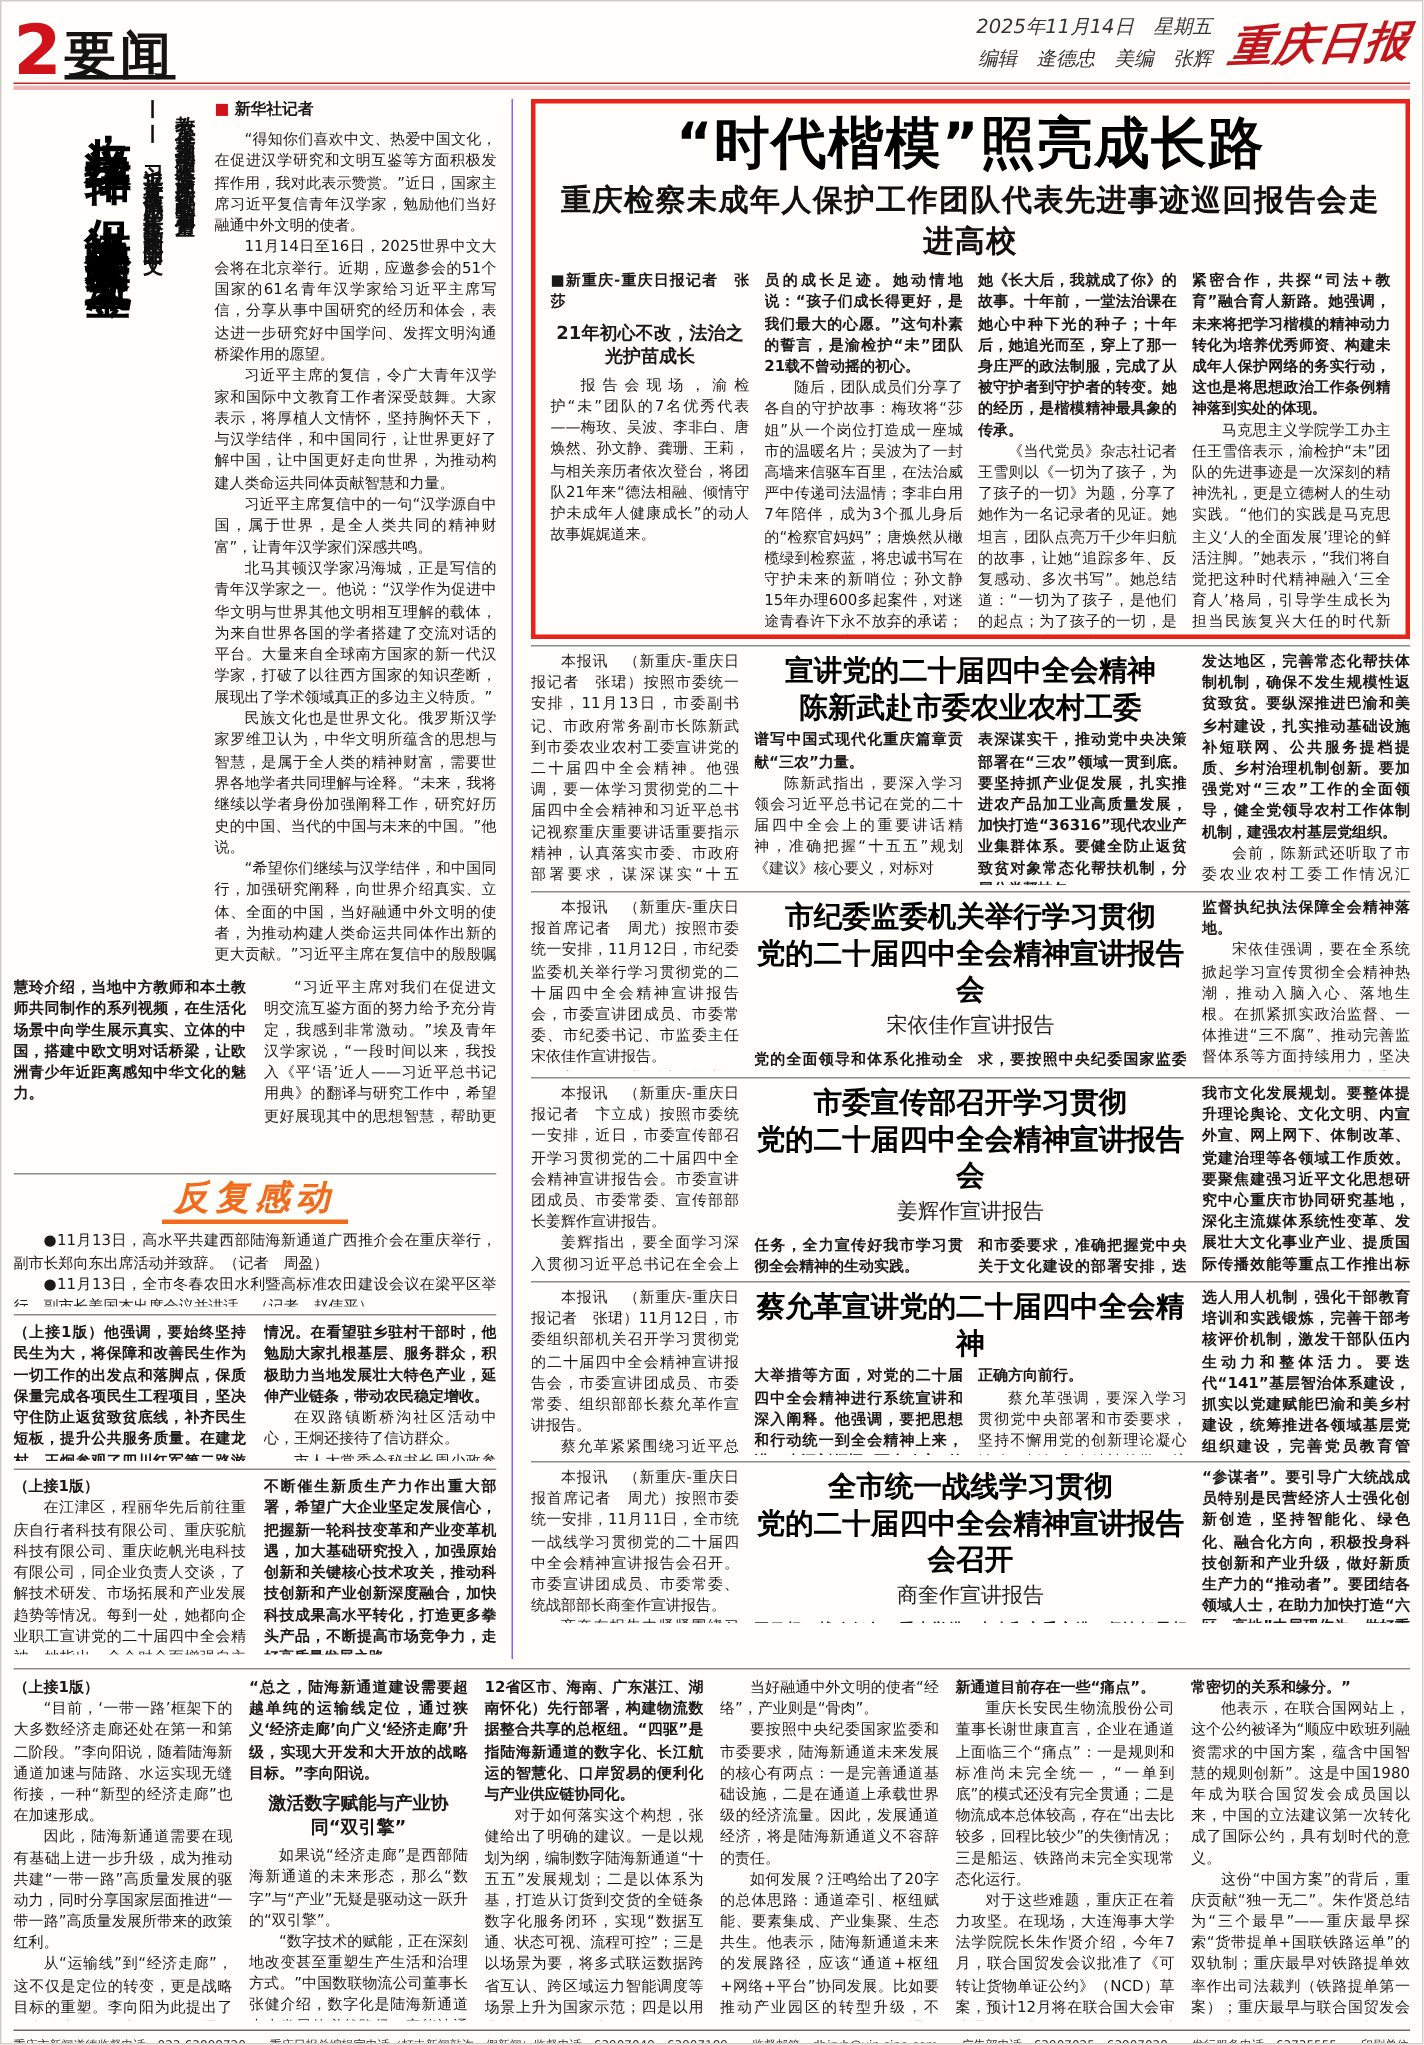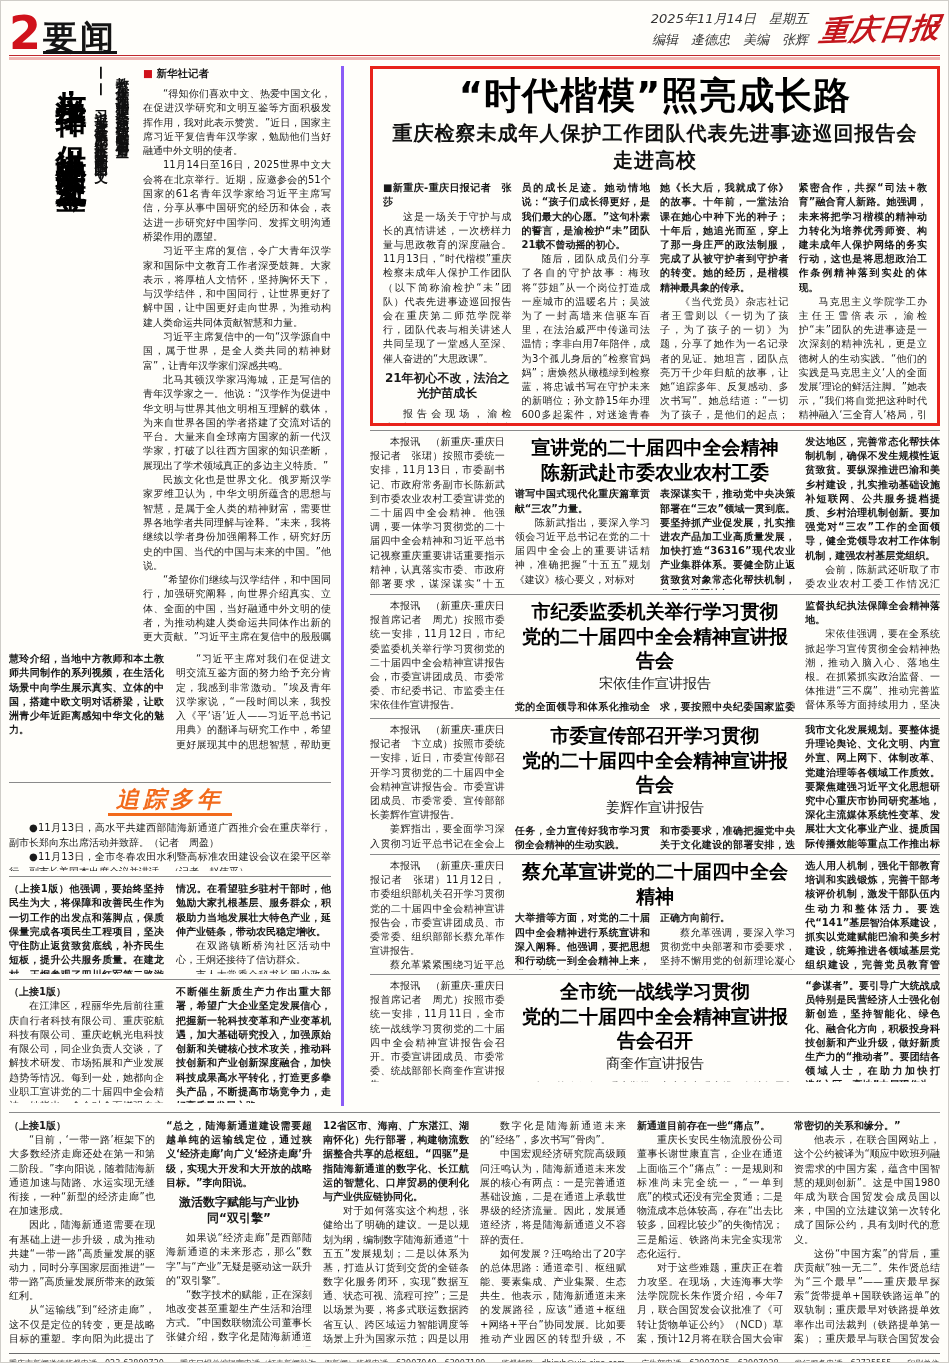--- a/index.html
+++ b/index.html
@@ -13,21 +13,21 @@
   .head-right {display:flex; align-items:center; gap:12px; padding-bottom:2px;}
   .dates {text-align:right; font-size:13px; color:#333; line-height:1.6;font-style:italic;}
   .masthead {color:#c3161c; font-size:29px; font-weight:bold; font-style:italic;
              font-family:"DejaVu Serif","Liberation Serif",serif; transform:skewX(-10deg) rotate(-2deg);
              letter-spacing:1px; white-space:nowrap;}
   .rule-a {height:1px; background:#c0272d; margin-top:2px;}
   .rule-b {height:3px; background:#f0b5b2; margin-top:1px;}
   
   .main {display:flex; gap:10px; margin-top:6px; height:1040px; overflow:hidden;}
   .left-stack {width:322px; overflow:hidden;}
-  .right-stack {flex:1; border-left:3px solid #8b5cf6; padding-left:26px; overflow:hidden;}
+  .right-stack {flex:1; border-left:1px solid #8b5cf6; padding-left:12px; overflow:hidden;}
   .para {margin:0; text-indent:2em;}
   .para.noind {text-indent:0;font-weight:bold;}
   .col-subhead {font-weight:bold; font-size:12px; text-align:center; margin:5px 0; line-height:1.3; text-indent:0;}
   
   .hx {height:712px; overflow:hidden;}
   .hx-top {display:flex; gap:8px; height:578px; overflow:hidden;}
   .vert-wrap {writing-mode:vertical-rl; height:100%; width:126px; overflow:hidden;}
   .vert-sub {font-size:13.5px; font-weight:bold; color:#101010; letter-spacing:3px; margin:0 3px; line-height:1.35;}
   .vert-title {font-size:31px; font-weight:bold; color:#000; letter-spacing:4px; margin:0 2px; line-height:1.2;}
   .hx-body {flex:1; font-size:10px; line-height:1.43; text-align:justify; overflow:hidden; color:#1a1a1a;}
@@ -118,21 +118,21 @@
         <div class="hx-bottom">
           <div>
               <p class="para noind">慧玲介绍，当地中方教师和本土教师共同制作的系列视频，在生活化场景中向学生展示真实、立体的中国，搭建中欧文明对话桥梁，让欧洲青少年近距离感知中华文化的魅力。</p>
               <p class="para">“习近平主席对我们在促进文明交流互鉴方面的努力给予充分肯定，我感到非常激动。”埃及青年汉学家说，“一段时间以来，我投入《平‘语’近人——习近平总书记用典》的翻译与研究工作中，希望更好展现其中的思想智慧，帮助更多读者认识并理解中国文化的独特魅力。”</p>
             </div>
 
         </div>
       </div>
 
       <div class="briefs">
-        <div class="briefs-logo">追踪多年</div>
+        <div class="briefs-logo">反复感动</div>
         <div class="briefs-body">
             <p class="para">●11月13日，高水平共建西部陆海新通道广西推介会在重庆举行，副市长郑向东出席活动并致辞。（记者　周盈）</p>
             <p class="para">●11月13日，全市冬春农田水利暨高标准农田建设会议在梁平区举行，副市长姜国杰出席会议并讲话。（记者　赵伟平）</p>
           </div>
       </div>
 
       <div class="cont cont1">
         <div class="c-col">
             <p class="para noind">（上接1版）他强调，要始终坚持民生为大，将保障和改善民生作为一切工作的出发点和落脚点，保质保量完成各项民生工程项目，坚决守住防止返贫致贫底线，补齐民生短板，提升公共服务质量。在建龙村，王炯参观了四川红军第二路游击队印记馆，详细了解当地产业发展和农民增收有关</p>
           </div>
@@ -155,21 +155,20 @@
     </div>
 
     <div class="right-stack">
 
       <div class="featured">
         <div class="f-title">“时代楷模”照亮成长路</div>
         <div class="f-sub">重庆检察未成年人保护工作团队代表先进事迹巡回报告会走进高校</div>
         <div class="f-cols">
           <div class="f-col">
               <p class="para noind">■新重庆-重庆日报记者　张莎</p>
-              <p class="para">这是一场关于守护与成长的真情讲述，一次榜样力量与思政教育的深度融合。11月13日，“时代楷模”重庆检察未成年人保护工作团队（以下简称渝检护“未”团队）代表先进事迹巡回报告会在重庆第二师范学院举行，团队代表与相关讲述人共同呈现了一堂感人至深、催人奋进的“大思政课”。</p>
               <div class="col-subhead">21年初心不改，法治之光护苗成长</div>
               <p class="para">报告会现场，渝检护“未”团队的7名优秀代表——梅玫、吴波、李非白、唐焕然、孙文静、龚珊、王莉，与相关亲历者依次登台，将团队21年来“德法相融、倾情守护未成年人健康成长”的动人故事娓娓道来。</p>
             </div>
           <div class="f-col">
               <p class="para noind">员的成长足迹。她动情地说：“孩子们成长得更好，是我们最大的心愿。”这句朴素的誓言，是渝检护“未”团队21载不曾动摇的初心。</p>
               <p class="para">随后，团队成员们分享了各自的守护故事：梅玫将“莎姐”从一个岗位打造成一座城市的温暖名片；吴波为了一封高墙来信驱车百里，在法治威严中传递司法温情；李非白用7年陪伴，成为3个孤儿身后的“检察官妈妈”；唐焕然从橄榄绿到检察蓝，将忠诚书写在守护未来的新哨位；孙文静15年办理600多起案件，对迷途青春许下永不放弃的承诺；龚珊推动建立全国首个省级教职员工入职查询平台，构筑制度“防护林”；王莉则坚持“零容忍”打击犯罪，并以数智赋能预警成长风险。他们的故事，是法治与温情交织的生动实践。</p>
             </div>
           <div class="f-col">
               <p class="para noind">她《长大后，我就成了你》的故事。十年前，一堂法治课在她心中种下光的种子；十年后，她追光而至，穿上了那一身庄严的政法制服，完成了从被守护者到守护者的转变。她的经历，是楷模精神最具象的传承。</p>
               <p class="para">《当代党员》杂志社记者王雪则以《一切为了孩子，为了孩子的一切》为题，分享了她作为一名记录者的见证。她坦言，团队点亮万千少年归航的故事，让她“追踪多年、反复感动、多次书写”。她总结道：“一切为了孩子，是他们的起点；为了孩子的一切，是他们的远方。”这句话，精准勾勒出这支团队不变的使命与追求。</p>
@@ -310,22 +309,22 @@
         <p class="para noind">“总之，陆海新通道建设需要超越单纯的运输线定位，通过狭义‘经济走廊’向广义‘经济走廊’升级，实现大开发和大开放的战略目标。”李向阳说。</p>
         <div class="col-subhead">激活数字赋能与产业协同“双引擎”</div>
         <p class="para">如果说“经济走廊”是西部陆海新通道的未来形态，那么“数字”与“产业”无疑是驱动这一跃升的“双引擎”。</p>
         <p class="para">“数字技术的赋能，正在深刻地改变甚至重塑生产生活和治理方式。”中国数联物流公司董事长张健介绍，数字化是陆海新通道未来发展的必然路径，它能让通道信息更透明，运行更便捷，通关更高效。</p>
       </div>
     <div class="b-col">
         <p class="para noind">12省区市、海南、广东湛江、湖南怀化）先行部署，构建物流数据整合共享的总枢纽。“四驱”是指陆海新通道的数字化、长江航运的智慧化、口岸贸易的便利化与产业供应链协同化。</p>
         <p class="para">对于如何落实这个构想，张健给出了明确的建议。一是以规划为纲，编制数字陆海新通道“十五五”发展规划；二是以体系为基，打造从订货到交货的全链条数字化服务闭环，实现“数据互通、状态可视、流程可控”；三是以场景为要，将多式联运数据跨省互认、跨区域运力智能调度等场景上升为国家示范；四是以用户为本，依托国家政策，构建一个共生共融的开源开放生态。</p>
       </div>
     <div class="b-col">
-        <p class="para">数字化是陆海新通道未来的“经络”，多次书写“骨肉”。</p>
-        <p class="para">中国宏观经济研究院高级顾问汪鸣认为，陆海新通道未来发展的核心有两点：一是完善通道基础设施，二是在通道上承载世界级的经济流量。因此，发展通道经济，将是陆海新通道义不容辞的责任。</p>
+        <p class="para">当好融通中外文明的使者“经络”，产业则是“骨肉”。</p>
+        <p class="para">要按照中央纪委国家监委和市委要求，陆海新通道未来发展的核心有两点：一是完善通道基础设施，二是在通道上承载世界级的经济流量。因此，发展通道经济，将是陆海新通道义不容辞的责任。</p>
         <p class="para">如何发展？汪鸣给出了20字的总体思路：通道牵引、枢纽赋能、要素集成、产业集聚、生态共生。他表示，陆海新通道未来的发展路径，应该“通道+枢纽+网络+平台”协同发展。比如要推动产业园区的转型升级，不是“各干各的”，而是要“依托通道进行紧密合作”，构建互为供求关系的大循环和双循环。</p>
       </div>
     <div class="b-col">
         <p class="para noind">新通道目前存在一些“痛点”。</p>
         <p class="para">重庆长安民生物流股份公司董事长谢世康直言，企业在通道上面临三个“痛点”：一是规则和标准尚未完全统一，“一单到底”的模式还没有完全贯通；二是物流成本总体较高，存在“出去比较多，回程比较少”的失衡情况；三是船运、铁路尚未完全实现常态化运行。</p>
         <p class="para">对于这些难题，重庆正在着力攻坚。在现场，大连海事大学法学院院长朱作贤介绍，今年7月，联合国贸发会议批准了《可转让货物单证公约》（NCD）草案，预计12月将在联合国大会审议通过，“这个公约的的确确与重庆有非</p>
       </div>
     <div class="b-col">
         <p class="para noind">常密切的关系和缘分。”</p>
         <p class="para">他表示，在联合国网站上，这个公约被译为“顺应中欧班列融资需求的中国方案，蕴含中国智慧的规则创新”。这是中国1980年成为联合国贸发会成员国以来，中国的立法建议第一次转化成了国际公约，具有划时代的意义。</p>

